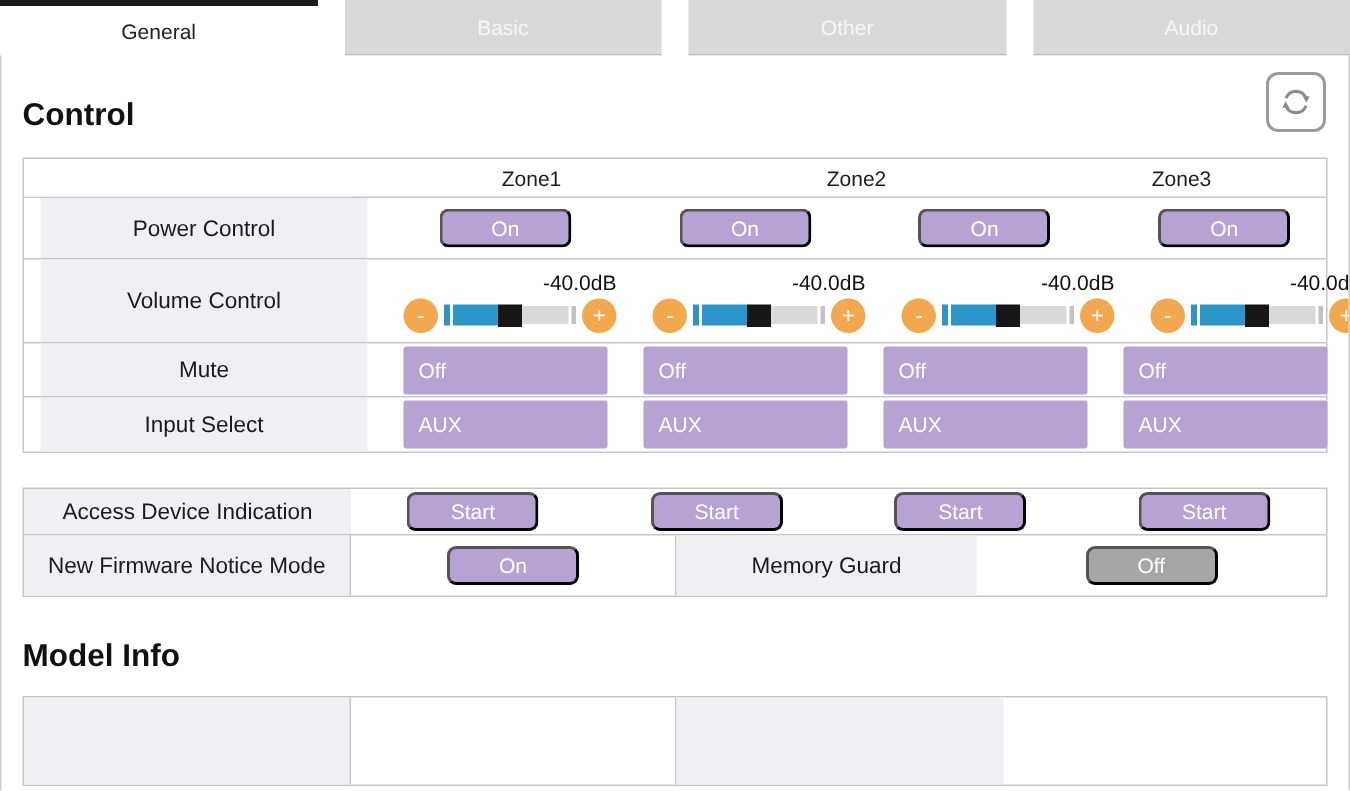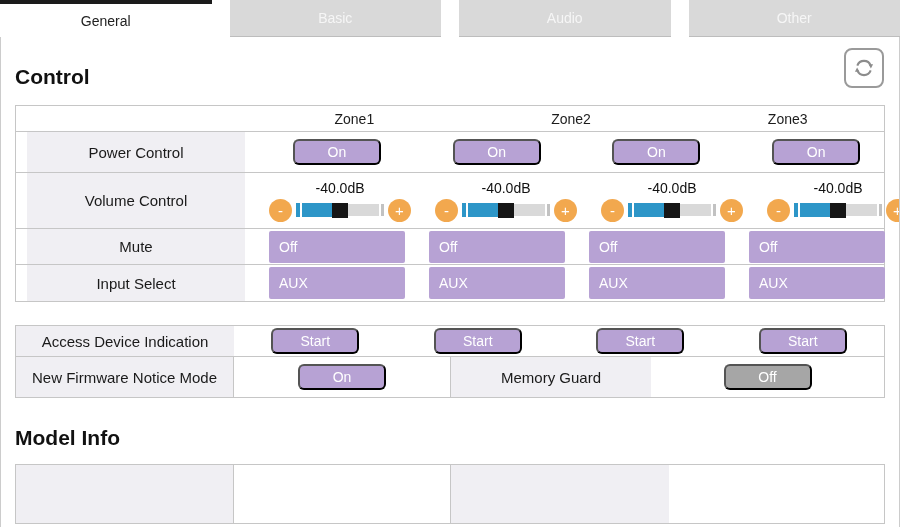--- a/index.html
+++ b/index.html
@@ -30,21 +30,21 @@
   .hdr-row .zcell { font-size:14px; }
 
   .r-power { height:41px; }
   .r-volume { height:56px; }
   .r-mute { height:36px; }
   .r-input { height:37px; }
 
   .btn { width:88px; height:26px; border-radius:6px; background:var(--accent_purple); color:#fff; font-size:14px; display:flex; align-items:center; justify-content:center; cursor:pointer; }
   .btn.gray { background:var(--disabled_gray); }
 
-  .vcol { display:flex; flex-direction:column; align-items:center; justify-content:center; gap:3px; }
+  .vcol { display:flex; flex-direction:column; align-items:flex-end; justify-content:center; gap:3px; }
   .vval { font-size:14px; color:#111; }
 
   .slider { display:flex; align-items:center; gap:4px; }
   .cbtn { width:23px; height:23px; border-radius:50%; background:var(--slider_orange); color:#fff; font-size:15px; display:flex; align-items:center; justify-content:center; line-height:1; cursor:pointer; }
   .track { display:flex; align-items:center; cursor:pointer; }
   .seg { display:inline-block; }
   .tick-l { width:4px; height:14px; background:var(--slider_blue); margin-right:2px; }
   .fill  { width:30px; height:14px; background:var(--slider_blue); }
   .thumb { width:16px; height:15px; background:#161616; }
   .rest  { width:31px; height:12px; background:#d9d9d9; }
@@ -63,22 +63,22 @@
 
   
   .tbl3 { height:60px; display:flex; }
 </style>
 </head>
 <body>
 
 <div class="tabs">
   <div class="tab active">General</div>
   <div class="tab inactive">Basic</div>
+  <div class="tab inactive">Other</div>
   <div class="tab inactive">Audio</div>
-  <div class="tab inactive">Other</div>
 </div>
 
 <div class="content">
 
   <h1 class="section">Control</h1>
 
   <button class="refresh-btn">
     <span style="display:flex;">
       <svg width="26" height="26" viewBox="0 0 40 40">
         <path d="M9.7 16.2 A11 11 0 0 1 30.3 16.2" fill="none" stroke="#8c8c8c" stroke-width="3.2"></path>

